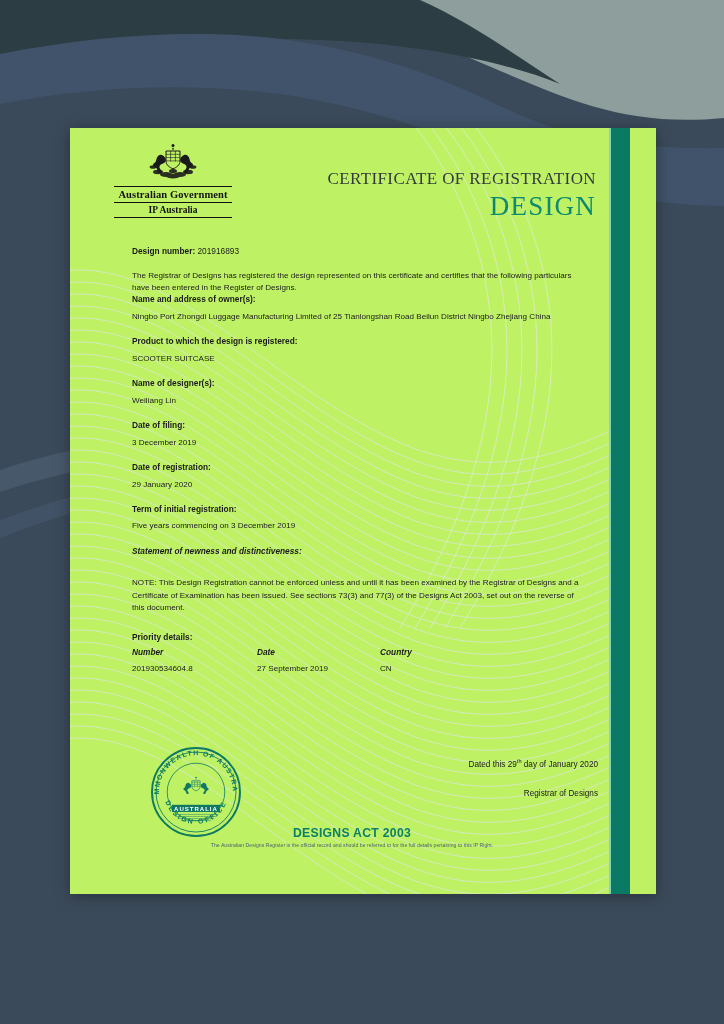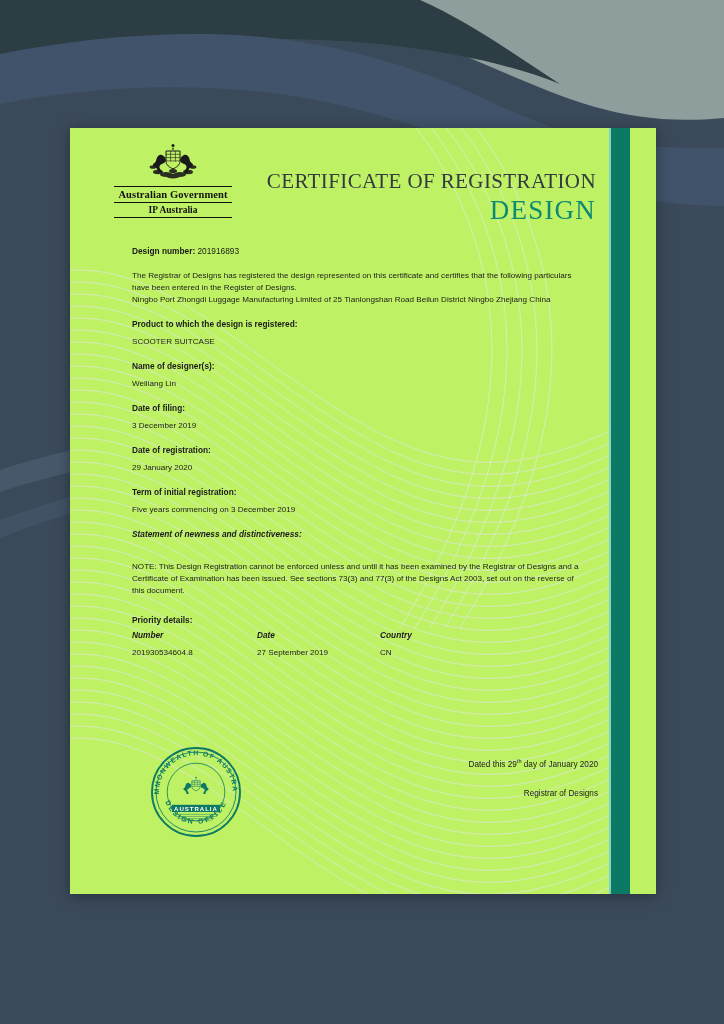--- a/index.html
+++ b/index.html
@@ -109,21 +109,21 @@
   }
 
   .title-block {
     position: absolute;
     right: 60px;
     top: 42px;
     text-align: right;
   }
   .title-main {
     font-family: "Liberation Serif", serif;
-    font-size: 21px;
+    font-size: 17px;
     color: #333a3f;
     letter-spacing: .4px;
     line-height: 1.1;
     white-space: nowrap;
   }
   .title-sub {
     font-family: "Liberation Serif", serif;
     font-size: 27px;
     color: #0d8a6f;
     letter-spacing: 1.2px;
@@ -371,20 +371,21 @@
 
     <div class="body">
 
       <div class="design-number">
         <span>Design number:</span>
         <span class="dn-val">201916893</span>
       </div>
 
       <div class="para">The Registrar of Designs has registered the design represented on this certificate and certifies that the following particulars have been entered in the Register of Designs.</div>
 
+      <div class="fld-label">Name and address of owner(s):</div>
       <div class="fld-value">Ningbo Port Zhongdi Luggage Manufacturing Limited of 25 Tianlongshan Road Beilun District Ningbo Zhejiang China</div>
 
       <div class="fld-label">Product to which the design is registered:</div>
       <div class="fld-value">SCOOTER SUITCASE</div>
 
       <div class="fld-label">Name of designer(s):</div>
       <div class="fld-value">Weiliang Lin</div>
 
       <div class="fld-label">Date of filing:</div>
       <div class="fld-value">3 December 2019</div>
@@ -465,15 +466,19 @@
       <div class="dated-block">
         <div class="dated-line">
           <span>Dated this</span>
           <span>29</span><sup>th</sup>
           <span>day of January 2020</span>
         </div>
         <div class="registrar-line">Registrar of Designs</div>
       </div>
     </div>
 
+    <div class="footer">
+      <div class="footer-act">DESIGNS ACT 2003</div>
+      <div class="footer-note">The Australian Designs Register is the official record and should be referred to for the full details pertaining to this IP Right.</div>
+    </div>
 
   </div>
 </div>
 
 </body></html>

